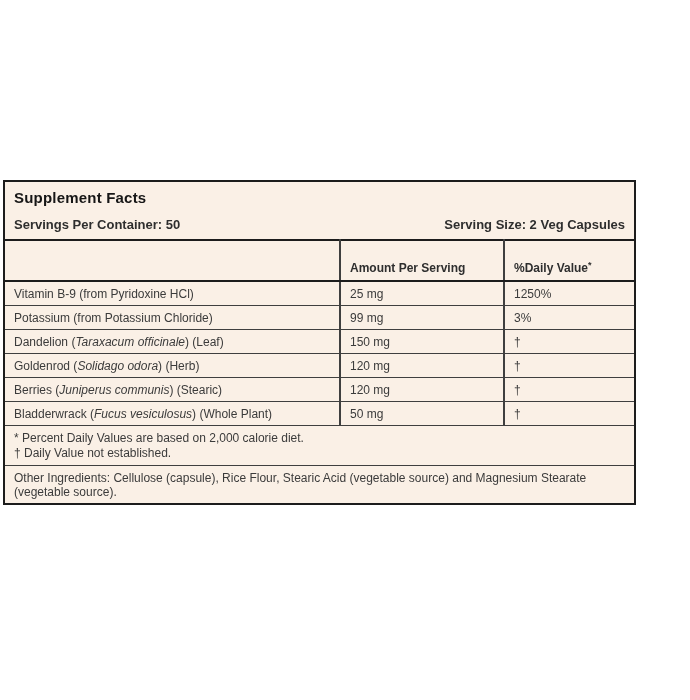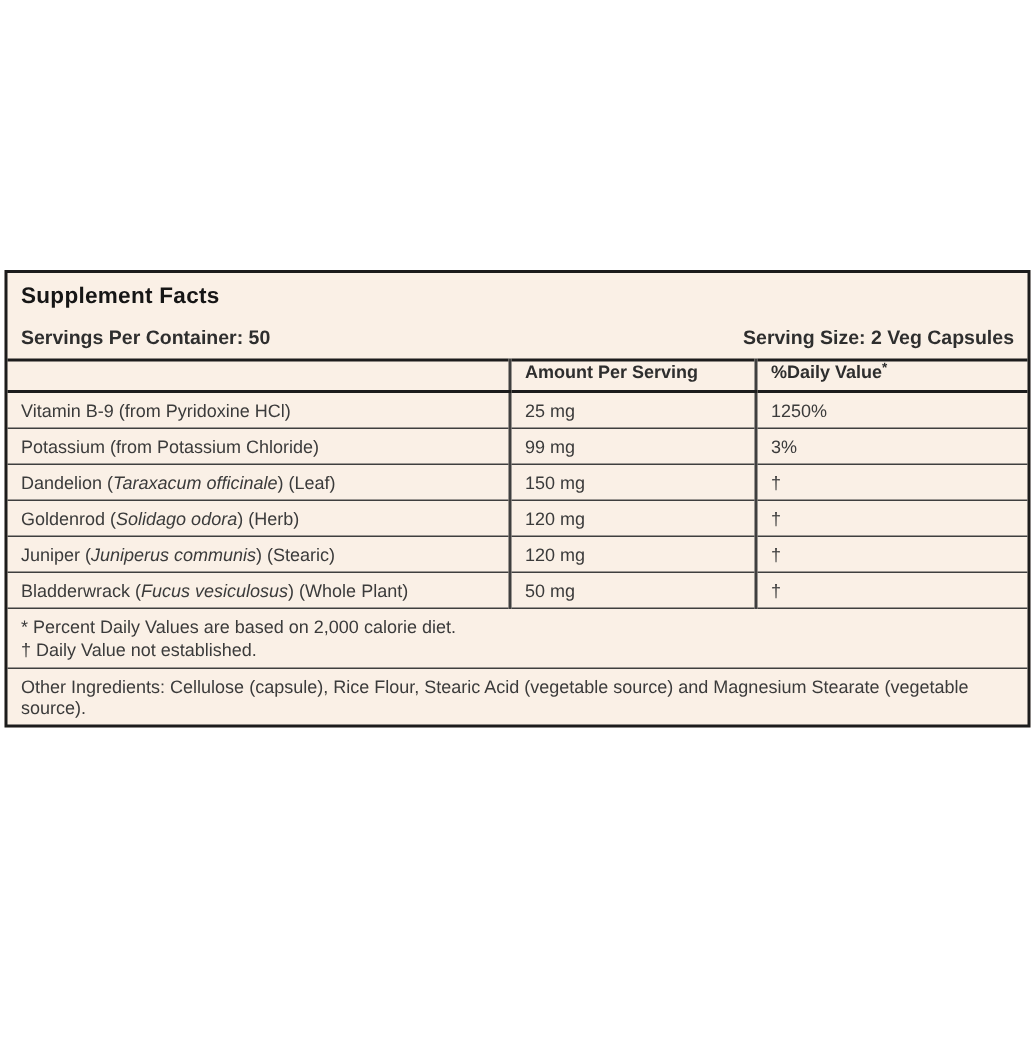--- a/index.html
+++ b/index.html
@@ -10,21 +10,21 @@
   }
   body {
     width: 690px;
     height: 700px;
     position: relative;
   }
   .label-panel {
     position: absolute;
     left: 3px;
     top: 180px;
-    width: 684px;
+    width: 633px;
     box-sizing: border-box;
     background: #faf0e6;
     border: 2px solid #1c1c1c;
     color: #3b3b3b;
   }
   .label-title {
     font-size: 15px;
     font-weight: bold;
     color: #161616;
     padding: 7px 9px 0 9px;
@@ -53,21 +53,21 @@
     text-align: left;
     vertical-align: top;
     line-height: 14px;
     color: #3b3b3b;
     word-wrap: break-word;
   }
   table.facts th {
     font-weight: bold;
     color: #2e2e2e;
     border-top: none;
-    padding-top: 0;
+    padding-top: 20px;
     padding-bottom: 5px;
   }
   .col-sep {
     border-left: 2px solid #3f3f3f;
   }
   table.facts thead th {
     border-bottom: 2px solid #1c1c1c;
   }
   td.full-row {
     border-top: 2px solid #1c1c1c;
@@ -130,21 +130,21 @@
           <td><span>Dandelion (</span><i>Taraxacum officinale</i><span>) (Leaf)</span></td>
           <td class="col-sep">150 mg</td>
           <td class="col-sep">†</td>
         </tr>
         <tr>
           <td><span>Goldenrod (</span><i>Solidago odora</i><span>) (Herb)</span></td>
           <td class="col-sep">120 mg</td>
           <td class="col-sep">†</td>
         </tr>
         <tr>
-          <td><span>Juniper (</span><i>Juniperus communis</i><span>) (Stearic)</span></td>
+          <td><span>Berries (</span><i>Juniperus communis</i><span>) (Stearic)</span></td>
           <td class="col-sep">120 mg</td>
           <td class="col-sep">†</td>
         </tr>
         <tr>
           <td><span>Bladderwrack (</span><i>Fucus vesiculosus</i><span>) (Whole Plant)</span></td>
           <td class="col-sep">50 mg</td>
           <td class="col-sep">†</td>
         </tr>
       </tbody>
     <tbody>

